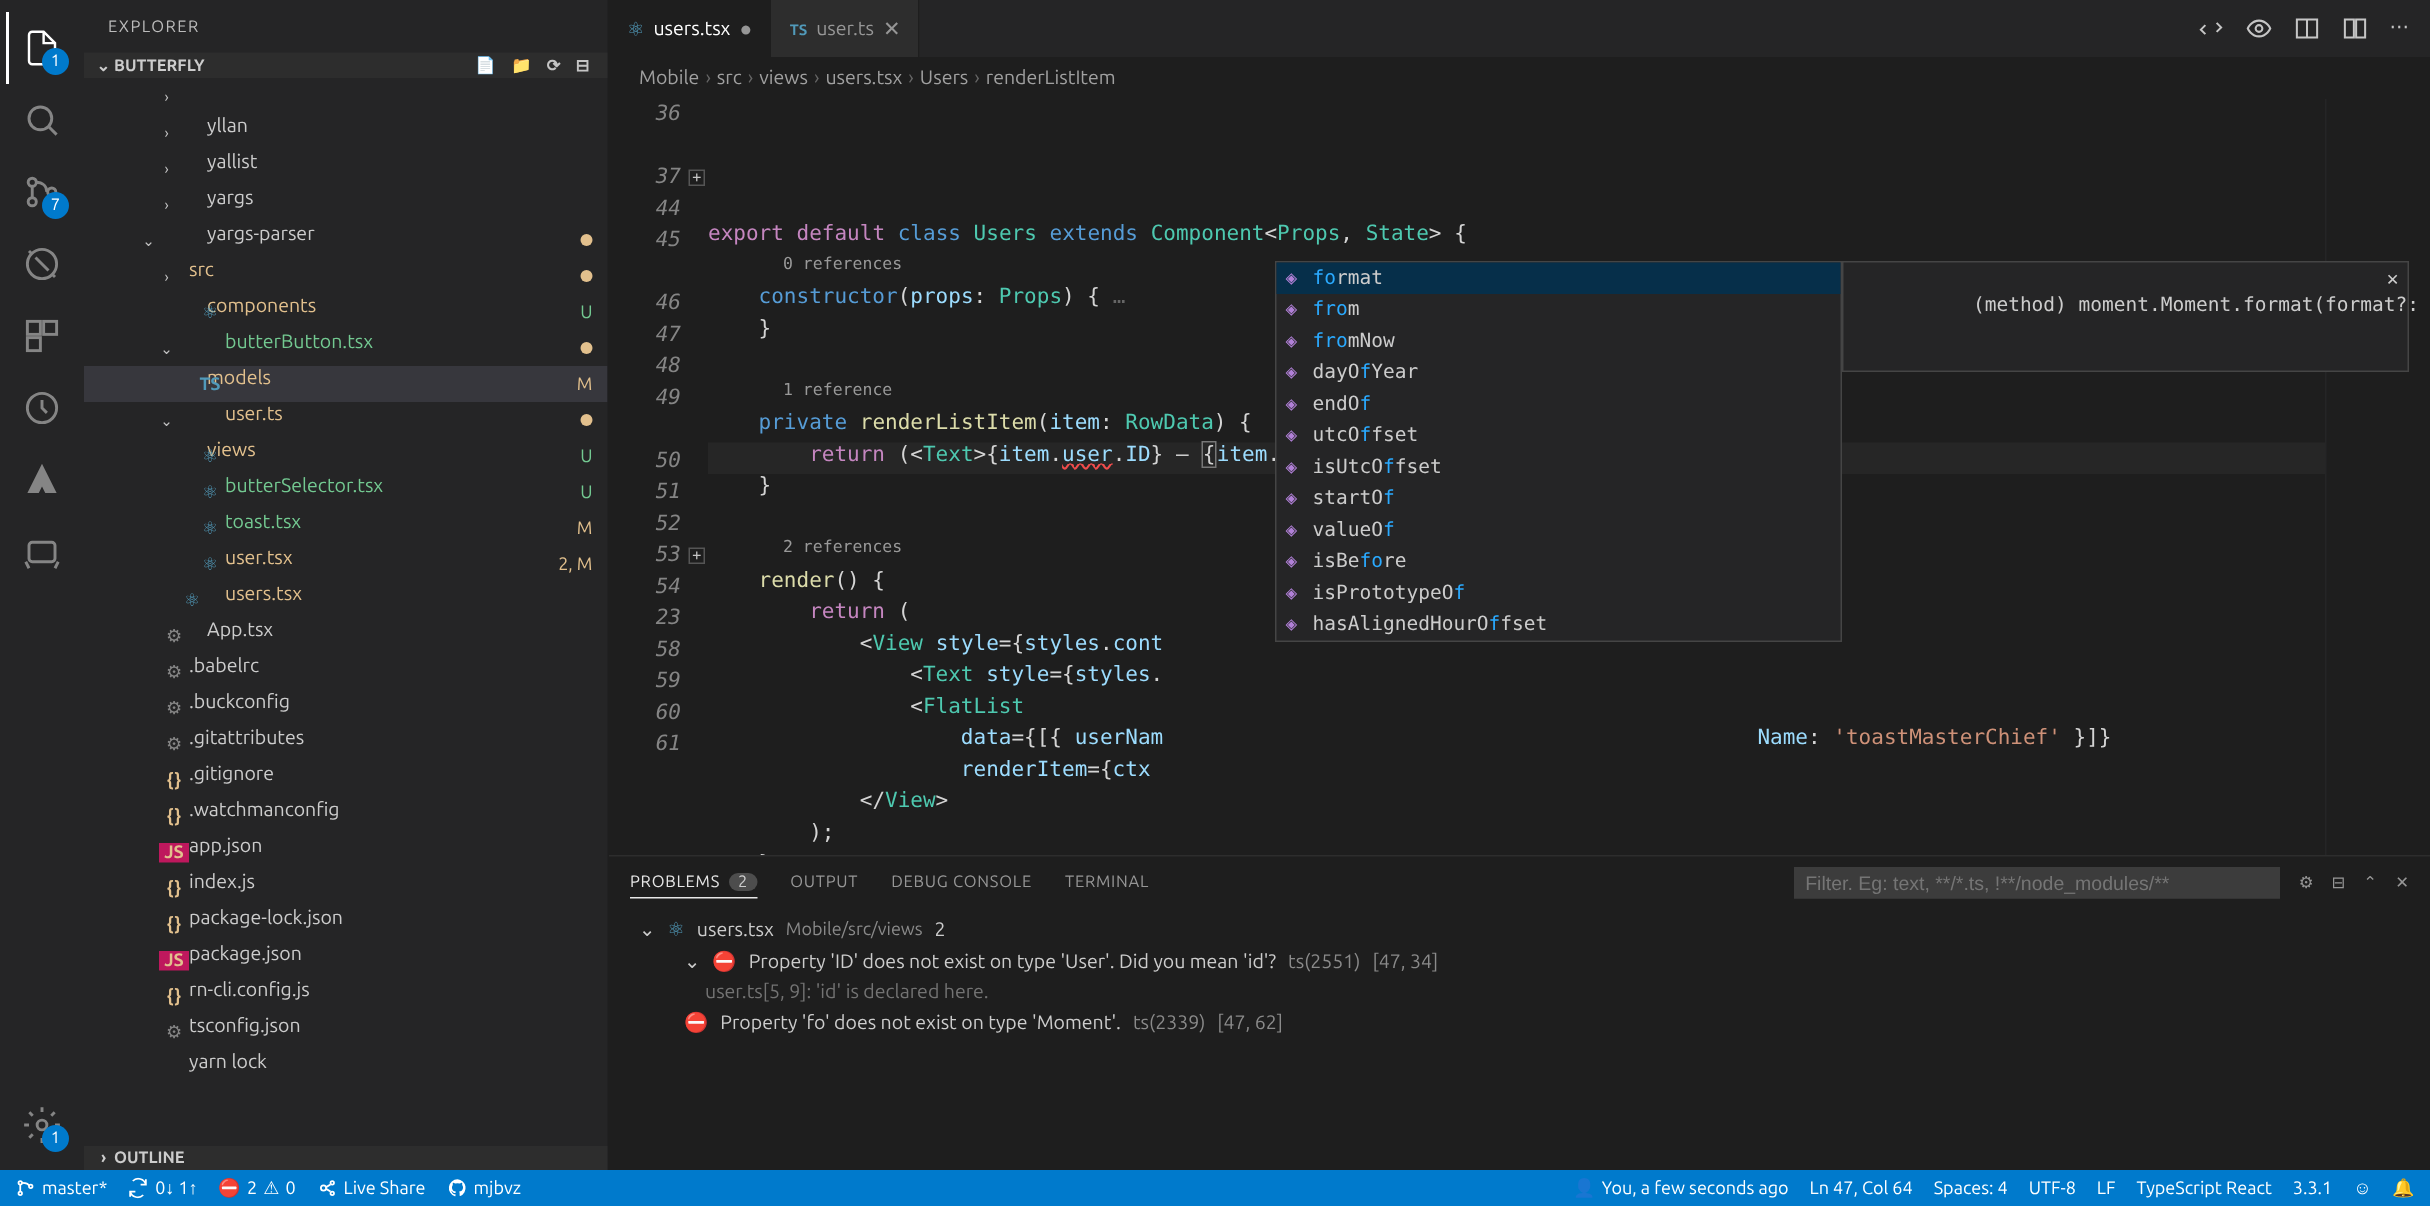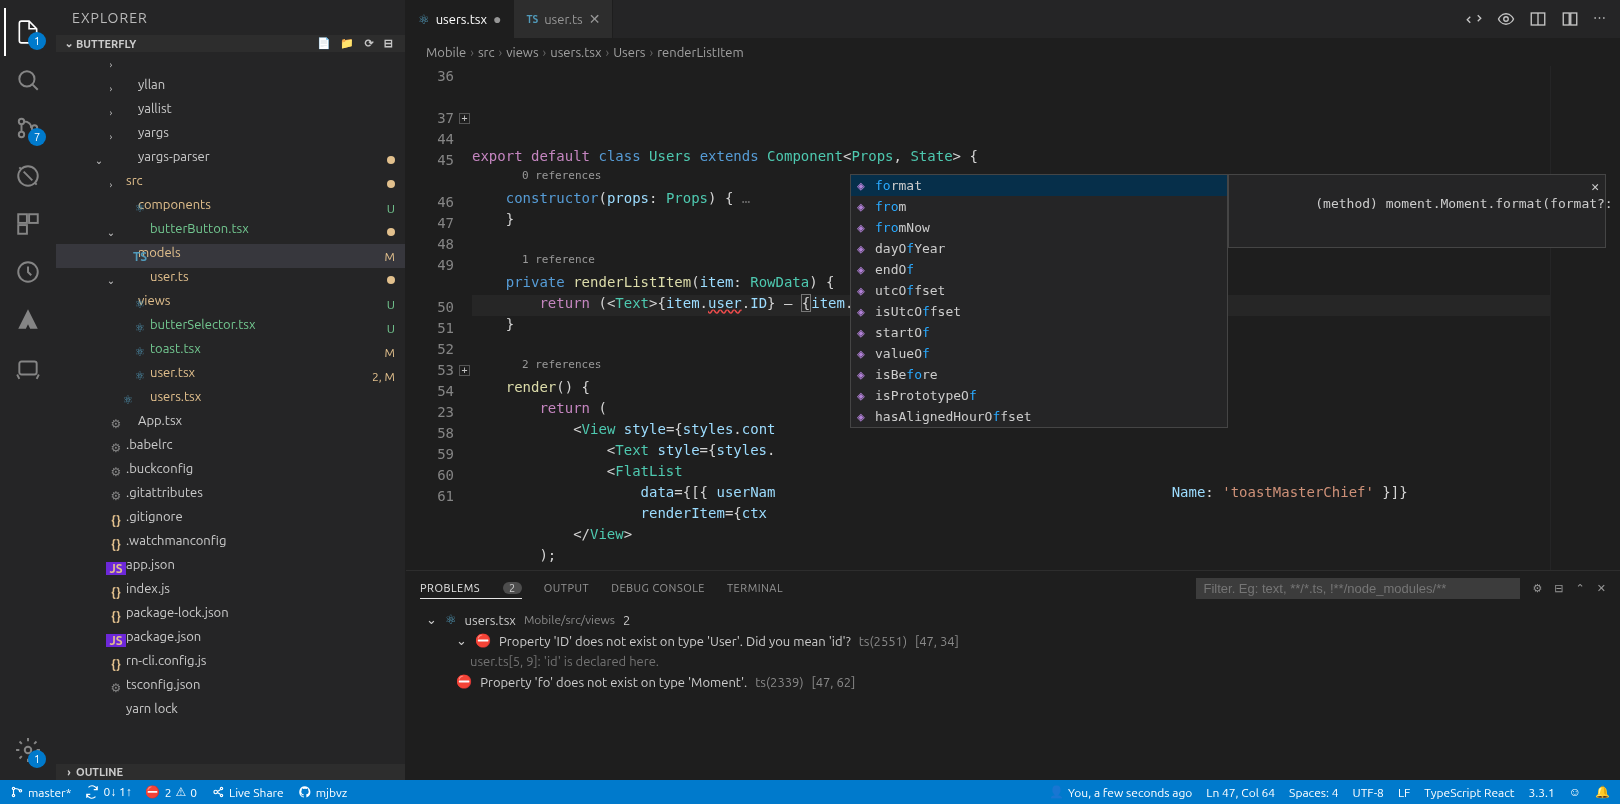--- a/index.html
+++ b/index.html
@@ -43,21 +43,21 @@
 .activity-bar .bottom { margin-top: auto; margin-bottom: 6px; }
 
 .sidebar {
   width: 350px;
   background: #252526;
   display: flex; flex-direction: column;
   border-right: 1px solid #1e1e1e;
 }
 .sidebar-title {
   padding: 0 16px; height: 35px; display: flex; align-items: center;
-  font-size: 14px; letter-spacing: 1px; color: #bbbbbb;
+  font-size: 11px; letter-spacing: 1px; color: #bbbbbb;
 }
 .section-header {
   display: flex; align-items: center; padding: 2px 6px;
   font-size: 11px; font-weight: 700; color: #cccccc;
   background: #2d2d2d;
 }
 .section-header .chev { width: 14px; text-align: center; }
 .section-actions { margin-left: auto; display: flex; gap: 10px; padding-right: 6px; color: #c5c5c5; }
 .file-tree { flex: 1; overflow: auto; }
 .tree-row {
@@ -72,21 +72,21 @@
 .tree-row .dot { width: 8px; height: 8px; border-radius: 50%; margin-left: auto; }
 .tree-row .status { margin-left: auto; font-size: 12px; }
 .status-M { color: #e2c08d; }
 .status-U { color: #73c991; }
 .dot-modified { background: #e2c08d; }
 .label-modified { color: #e2c08d; }
 .label-untracked { color: #73c991; }
 .label-folder { color: #cccccc; }
 .icon-ts { color: #519aba; font-weight: bold; font-size: 10px; }
 .icon-react { color: #519aba; }
-.icon-js { color: #e2c08d; font-weight: bold; font-size: 10px; background: #6d28d9; }
+.icon-js { color: #e2c08d; font-weight: bold; font-size: 10px; background: #be185d; }
 .icon-json { color: #e2c08d; font-weight: bold; }
 .icon-config { color: #858585; }
 
 .editor-area { flex: 1; display: flex; flex-direction: column; min-width: 0; }
 .tabs-row { display: flex; align-items: center; height: 38px; background: #252526; }
 .tab {
   display: flex; align-items: center; gap: 6px;
   padding: 0 12px; height: 100%;
   background: #2d2d2d; color: #969696;
   border-right: 1px solid #1e1e1e;
@@ -101,20 +101,21 @@
   background: #1e1e1e;
 }
 .breadcrumb .sep { color: #666; }
 .breadcrumb .crumb { display: flex; align-items: center; gap: 4px; }
 
 .code-wrap { flex: 1; display: flex; position: relative; background: #1e1e1e; overflow: hidden; min-height: 0; }
 .gutter {
   width: 66px; text-align: right; color: #858585;
   font-family: Menlo, Consolas, monospace; font-size: 14px;
   padding-top: 2px;
+  font-style: italic;
 }
 .gutter .ln { height: 21px; padding-right: 18px; position: relative; }
 .gutter .fold { position: absolute; right: 2px; top: 3px; font-size: 10px; color: #c5c5c5; border: 1px solid #555; width: 11px; height: 11px; line-height: 9px; text-align: center; }
 .codelens { height: 21px; font-size: 11px; color: #999999; padding-left: 50px; font-family: Menlo, Consolas, monospace; }
 .code {
   flex: 1; font-family: Menlo, Consolas, monospace; font-size: 14px;
   white-space: pre; position: relative; padding-top: 2px;
 }
 .code .line { height: 21px; }
 .k { color: #569cd6; }
@@ -144,21 +145,21 @@
   width: 378px; background: #252526; border: 1px solid #454545;
   padding: 6px 26px 6px 8px; font-family: Menlo, Consolas, monospace; font-size: 13px;
   color: #cccccc; z-index: 10;
 }
 .suggest-doc .close-x { position: absolute; right: 6px; top: 4px; color: #ccc; }
 
 .minimap { width: 70px; background: #1e1e1e; border-left: 1px solid #252526; }
 
 .panel { height: 210px; background: #1e1e1e; border-top: 1px solid #2d2d2d; display: flex; flex-direction: column; }
 .panel-tabs { display: flex; align-items: center; height: 34px; padding: 0 14px; gap: 22px; font-size: 11px; color: #969696; }
-.panel-tabs .ptab { cursor: pointer; display: flex; align-items: center; gap: 23px; letter-spacing: 0.5px; }
+.panel-tabs .ptab { cursor: pointer; display: flex; align-items: center; gap: 6px; letter-spacing: 0.5px; }
 .panel-tabs .ptab.active { color: #e7e7e7; border-bottom: 1px solid #e7e7e7; padding-bottom: 4px; margin-top: 4px; }
 .panel-tabs .count { background: #4d4d4d; color: #ccc; border-radius: 10px; padding: 0 6px; font-size: 11px; }
 .panel-actions { margin-left: auto; display: flex; gap: 12px; align-items: center; }
 .panel-filter { background: #3c3c3c; border: 1px solid #3c3c3c; color: #cccccc; padding: 2px 6px; width: 324px; font-size: 13px; }
 .panel-body { flex: 1; overflow: auto; padding: 4px 10px; font-size: 13px; }
 .prob-file { display: flex; align-items: center; gap: 8px; padding: 3px 10px; }
 .prob-file .path { color: #8a8a8a; font-size: 12px; }
 .prob-line { display: flex; align-items: center; gap: 8px; padding: 3px 10px 3px 40px; }
 .prob-line .sev-err { color: #f14c4c; }
 .prob-line .meta { color: #8a8a8a; }

